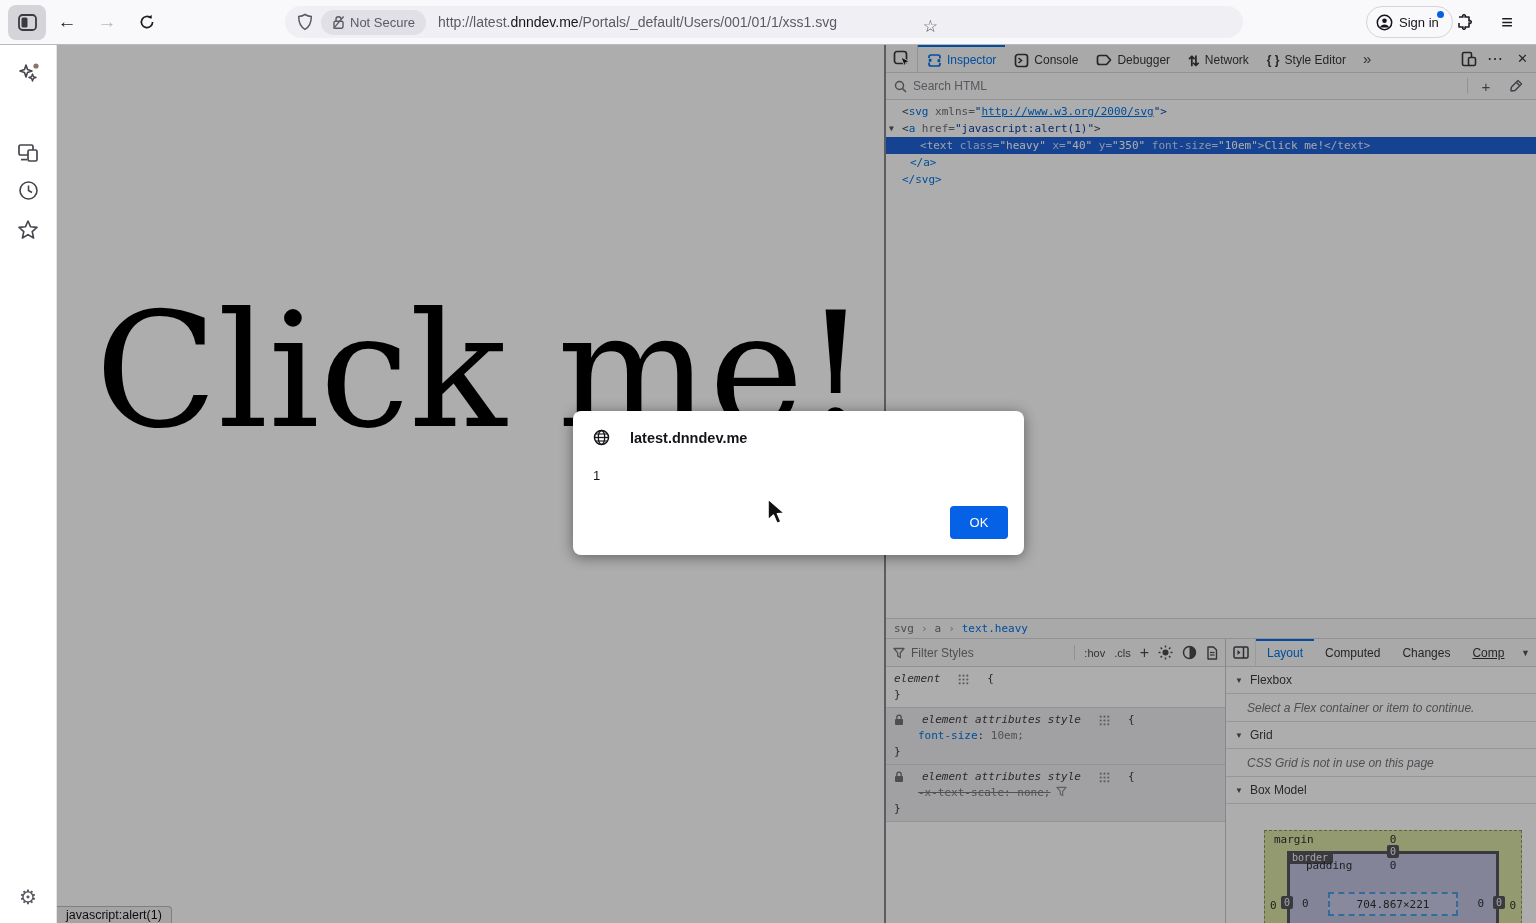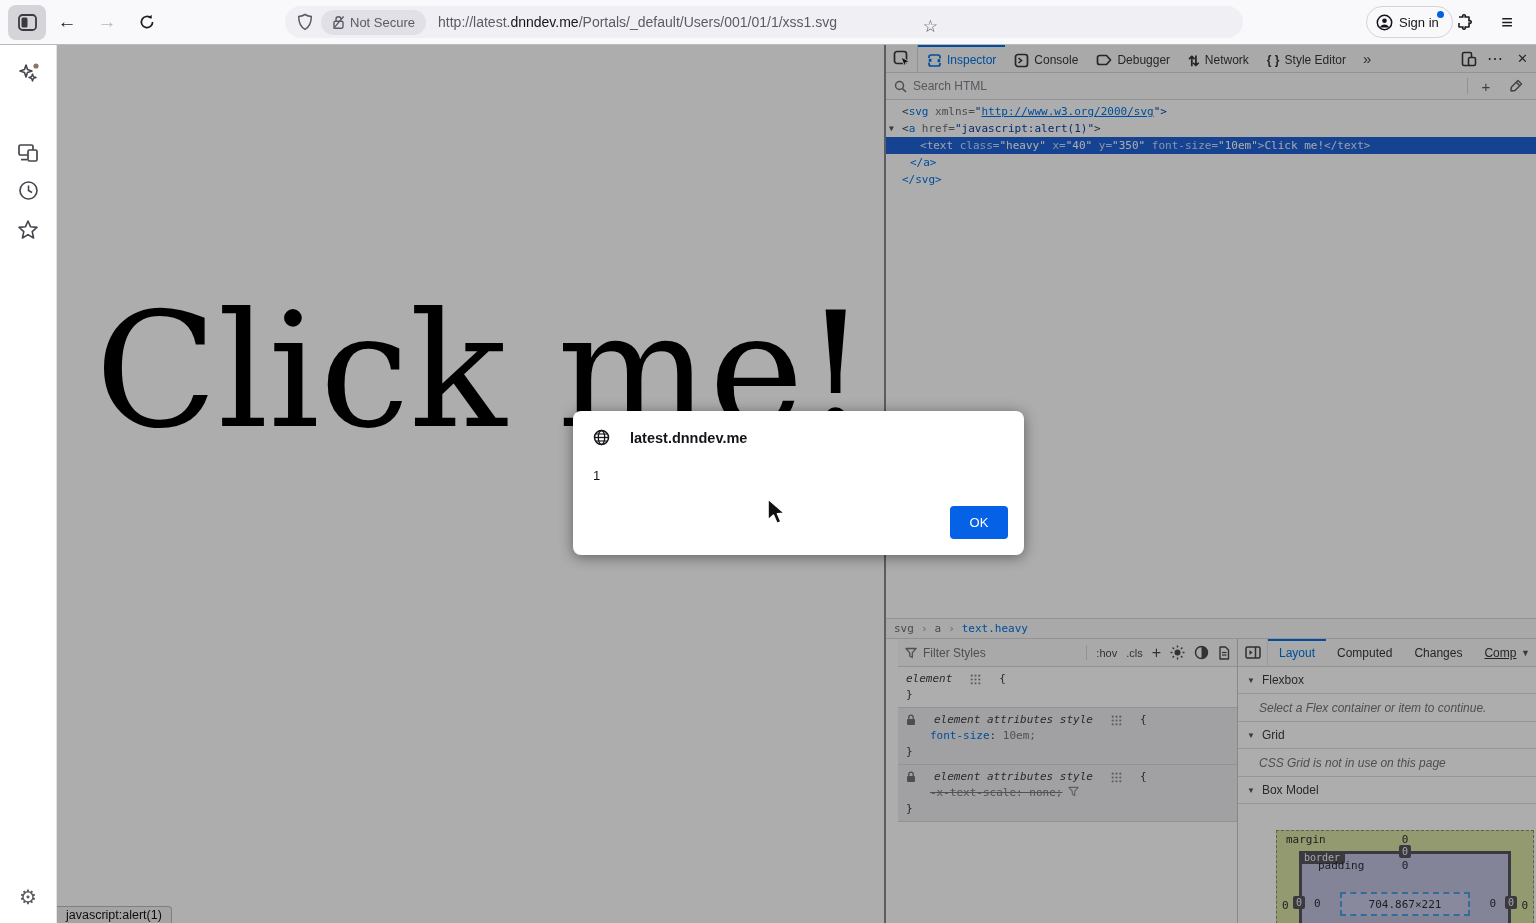--- a/index.html
+++ b/index.html
@@ -68,21 +68,21 @@
   .mk-sel { background:#2163d6; padding-left:34px; }
   .mk-sel .tk-p { color:#dfe9ff; } .mk-sel .tk-tag { color:#eaf2ff; }
   .mk-sel .tk-attr { color:#c8dbff; } .mk-sel .tk-val { color:#ffffff; } .mk-sel .tk-text { color:#f4f8ff; }
   .ind-a { padding-left:24px; }
 
   .crumbbar { height:21px; background:#f9f9fa; border-top:1px solid #d7d7db; border-bottom:1px solid #d7d7db;
               display:flex; align-items:center; padding:0 8px; gap:7px; flex:none;
               font-family:"DejaVu Sans Mono", monospace; font-size:11px; color:#6f6f77; }
   .crumb-sep { color:#9a9aa0; } .crumb-sel { color:#0074e8; }
 
-  .bottom { flex:1; display:flex; min-height:0;padding-left:12px; }
+  .bottom { flex:1; display:flex; min-height:0; }
   .rules-col { width:340px; border-right:1px solid #c9c9cd; display:flex; flex-direction:column; background:#fff; }
   .filter-row { height:28px; background:#f9f9fa; border-bottom:1px solid #d7d7db; display:flex;
                 align-items:center; padding:0 7px; gap:6px; flex:none; color:#74747c; }
   .fr-right { margin-left:auto; display:flex; align-items:center; gap:9px; color:#4a4a4f; }
   .fr-sep { width:1px; height:15px; background:#d7d7db; }
   .fr-txt { font-size:11px; }
   .rules { flex:1; font-family:"DejaVu Sans Mono", monospace; font-size:11px; line-height:16px; color:#3d3d42; }
   .rule { padding:4px 8px; border-bottom:1px solid #d7d7db; }
   .rule.locked { background:#ededf0; }
   .sel-line { display:flex; align-items:center; gap:18px; }

